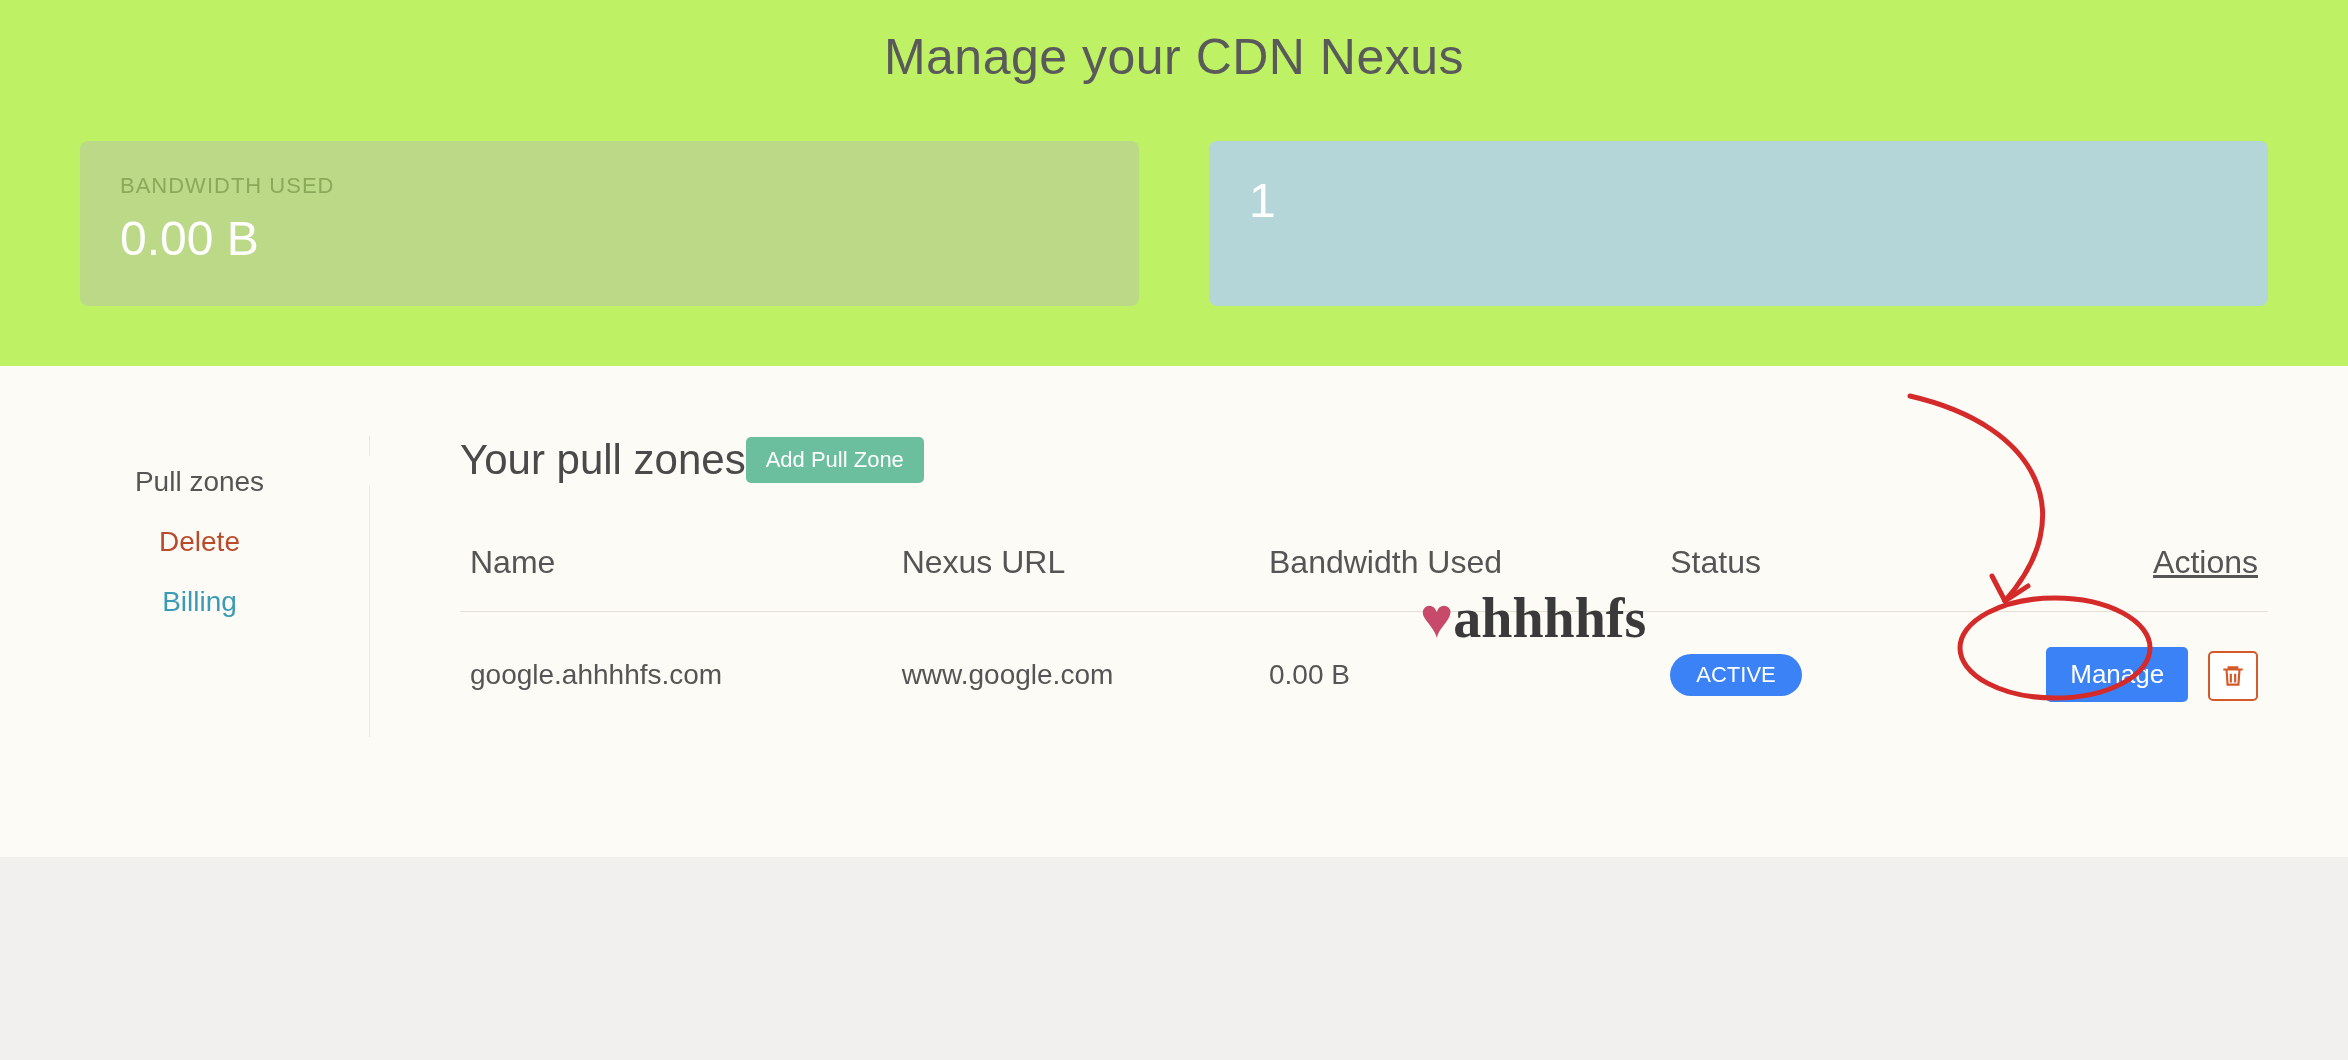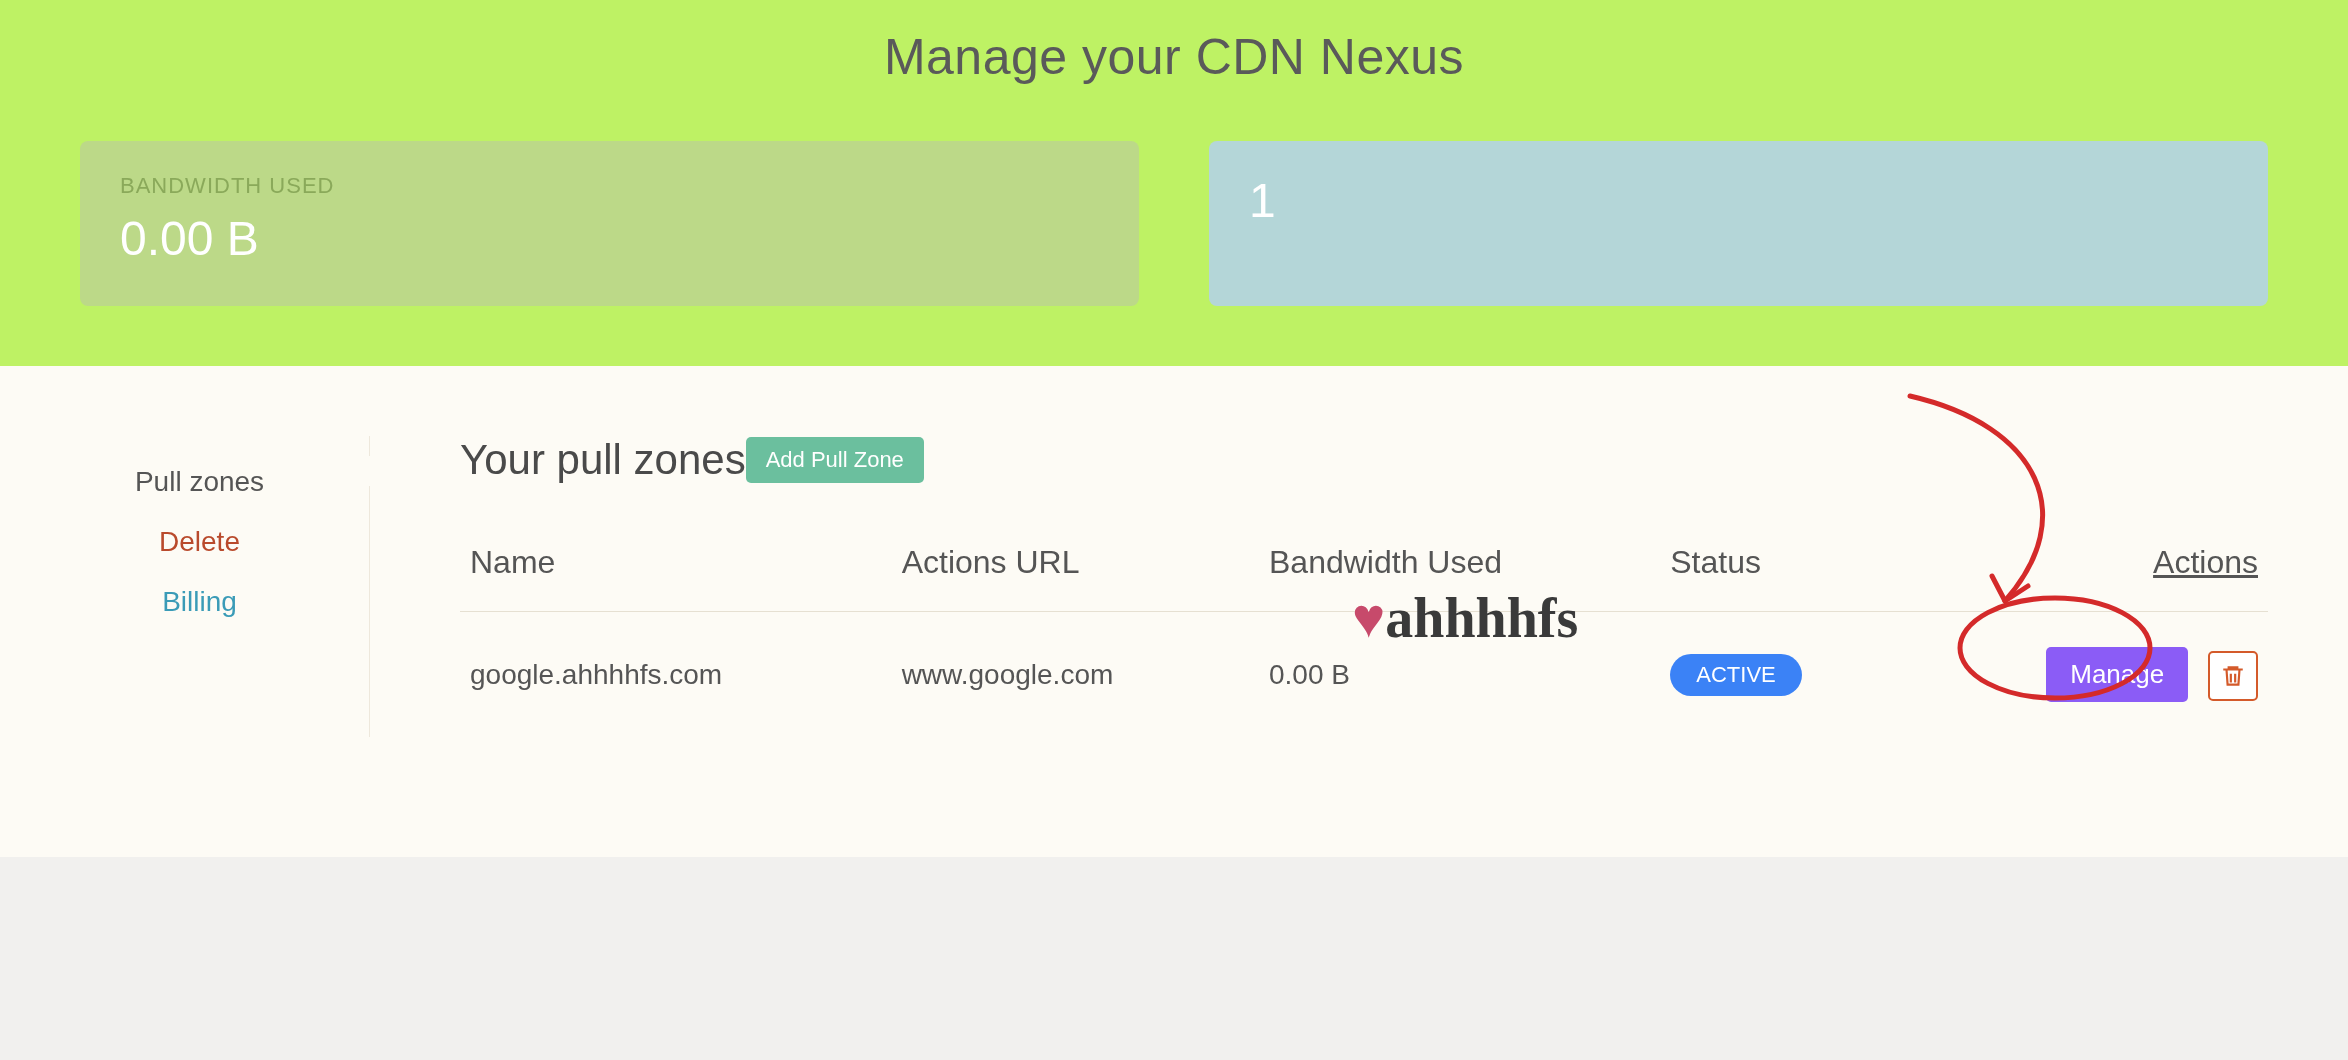--- a/index.html
+++ b/index.html
@@ -127,21 +127,21 @@
     border-radius: 22px;
     padding: 8px 26px;
     font-size: 22px;
     display: inline-block;
   }
   .actions-cell {
     text-align: right;
     white-space: nowrap;
   }
   .manage-btn {
-    background: #8b5cf6;
+    background: #3b82f6;
     color: #fff;
     border: none;
     border-radius: 5px;
     padding: 12px 24px;
     font-size: 26px;
     cursor: pointer;
     margin-right: 12px;
   }
   .trash-btn {
     background: #fff;
@@ -204,21 +204,21 @@
   <div class="main-area">
     <div class="section-head">
       <h2 class="section-title">Your pull zones</h2>
       <button class="add-btn">Add Pull Zone</button>
     </div>
 
     <table class="zones">
       <thead>
         <tr>
           <th>Name</th>
-          <th>Actions URL</th>
+          <th>Nexus URL</th>
           <th>Bandwidth Used</th>
           <th>Status</th>
           <th>Actions</th>
         </tr>
       </thead>
       <tbody>
         <tr>
           <td>google.ahhhhfs.com</td>
           <td>www.google.com</td>
           <td>0.00 B</td>
@@ -238,16 +238,16 @@
     </table>
   </div>
 </div>
 
 <svg class="annotation" style="left:1780px; top:20px; width:520px; height:330px;" viewBox="0 0 520 330">
   <path d="M130 10 C 260 40, 300 130, 225 215" stroke="#d42a2a" stroke-width="5" fill="none" stroke-linecap="round"></path>
   <path d="M225 215 L212 190 M225 215 L248 200" stroke="#d42a2a" stroke-width="5" fill="none" stroke-linecap="round"></path>
   <ellipse cx="275" cy="262" rx="95" ry="50" stroke="#d42a2a" stroke-width="5" fill="none"></ellipse>
 </svg>
 
-<div class="watermark logo" style="left:1352px; top:220px;">
+<div class="watermark logo" style="left:1420px; top:220px;">
   <span style="color:#c74a6b;">♥</span><span>ahhhhfs</span>
 </div>
 </div>
 
 </body></html>

